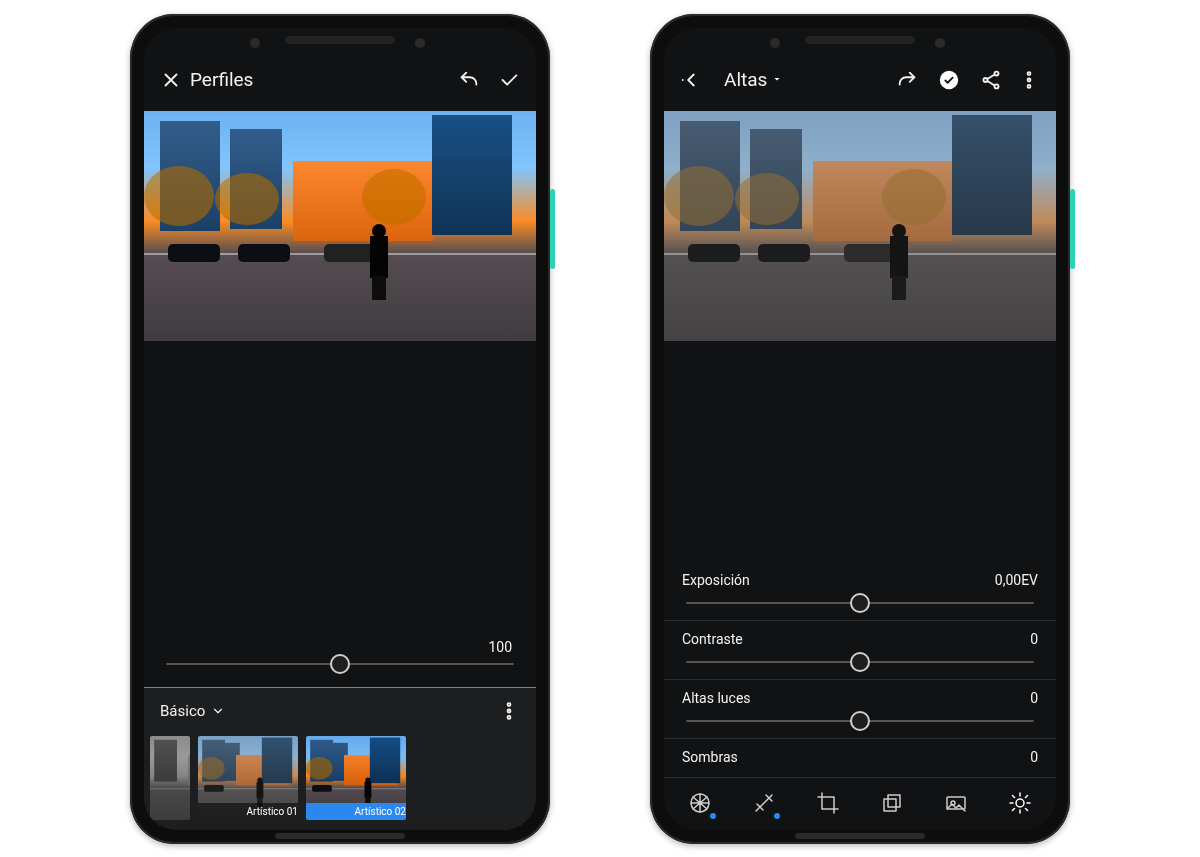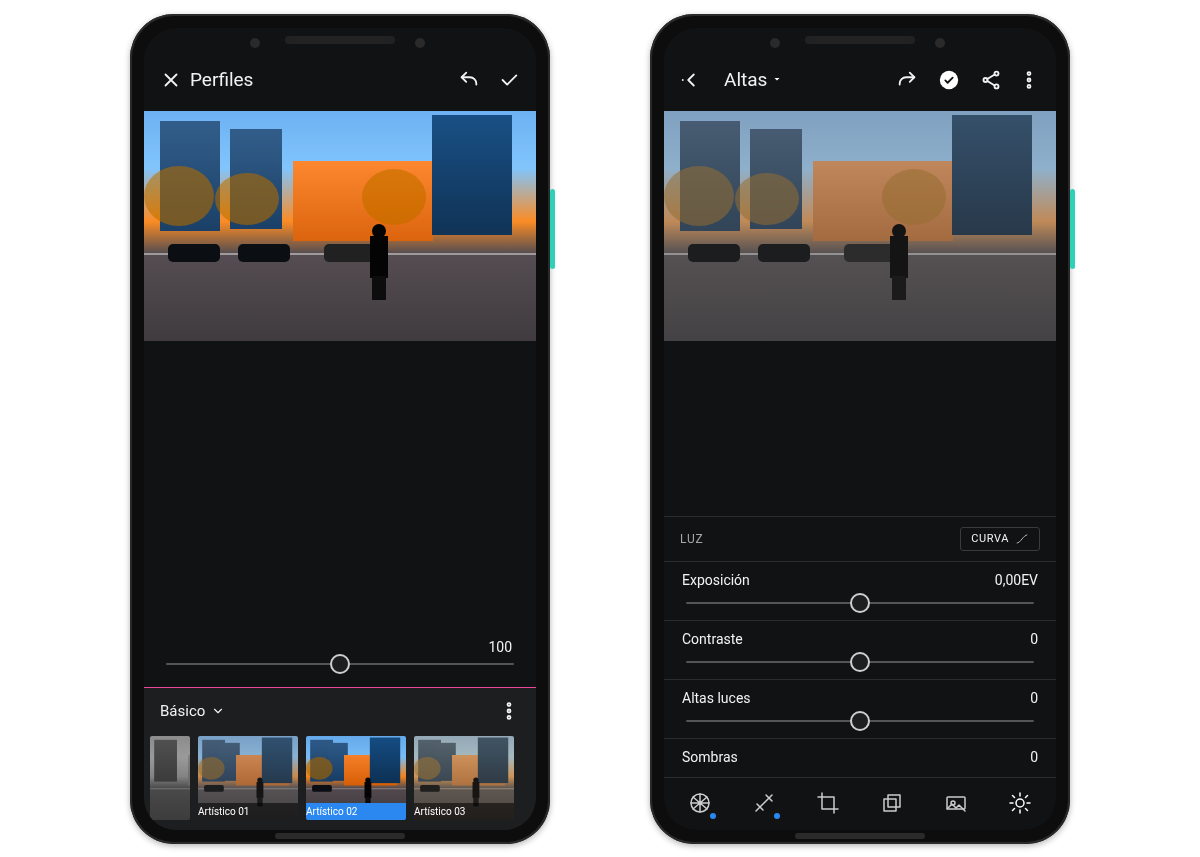--- a/index.html
+++ b/index.html
@@ -102,21 +102,21 @@
   .profiles-cat { display:flex; align-items:center; justify-content:space-between;
     padding:12px 16px; color:var(--text); font-size:15px; background:var(--dark-panel); border-top:1px solid #ec4899;}
   .profiles-cat .chev svg{ width:14px;height:14px;}
   .thumb-strip{ display:flex; gap:8px; padding:2px 6px 10px; background:var(--dark-panel);}
   .thumb{ position:relative; width:100px; height:84px; border-radius:2px; overflow:hidden; flex:0 0 auto;}
   .thumb .minip{ transform:scale(.38); transform-origin:top left; width:264px; height:222px;}
   .thumb.bw .minip{ filter:grayscale(1) brightness(.9);}
   .thumb .star{ position:absolute; top:2px; left:2px; width:16px; height:16px; background:#000; display:flex;align-items:center;justify-content:center;}
   .thumb.sel .star{ left:auto; right:2px;}
   .thumb .star svg{ width:11px;height:11px; fill:#ddd;}
-  .thumb .lbl{ position:absolute; left:0; right:0; bottom:0; font-size:10px; text-align:left;
+  .thumb .lbl{ position:absolute; left:0; right:0; bottom:0; font-size:10px; text-align:right;
     padding:3px 0; color:#fff; background:rgba(0,0,0,.55);}
   .thumb.sel .lbl{ background:var(--accent);}
   .thumb.first{ width:40px;}
 
   
   .section-head { display:flex; justify-content:space-between; align-items:center;
     padding:10px 16px; border-top:1px solid var(--divider); border-bottom:1px solid var(--divider);}
   .section-head .sec-title { color:var(--muted); font-size:12px; letter-spacing:.8px;}
   .curve-btn { border:1px solid #3a3b3d; padding:4px 10px; border-radius:3px;
     color:var(--text); font-size:11px; letter-spacing:.6px; display:flex; gap:6px; align-items:center;}
@@ -260,37 +260,20 @@
             <div class="road-line"></div>
             <div class="car a"></div>
             <div class="person">
               <div class="head"></div>
               <div class="body"></div>
               <div class="legs"></div>
             </div>
           </div>
         <div class="lbl">Artístico 02</div>
       </div>
-      <div class="thumb tap">
-        <div class="photo minip" style="filter:sepia(.3) saturate(1.3)">
-            <div class="bld l1"></div>
-            <div class="bld l2"></div>
-            <div class="bld mid"></div>
-            <div class="bld r1"></div>
-            <div class="tree a"></div>
-            <div class="road-line"></div>
-            <div class="car a"></div>
-            <div class="person">
-              <div class="head"></div>
-              <div class="body"></div>
-              <div class="legs"></div>
-            </div>
-          </div>
-        <div class="lbl">Artístico 03</div>
-      </div>
     </div>
 
   </div>
 </div>
 
 <div class="phone">
   <div class="earpiece"></div>
   <div class="dot a"></div>
   <div class="dot b"></div>
   <div class="side-btn"></div>
@@ -356,29 +339,20 @@
         <div class="person">
             <div class="head"></div>
             <div class="body"></div>
             <div class="legs"></div>
           </div>
       </div>
     </div>
 
     <div class="fill-rest"></div>
 
-    <div class="section-head">
-      <span class="sec-title">LUZ</span>
-      <span class="curve-btn tap">
-        <span>CURVA</span>
-        <svg viewBox="0 0 24 24">
-            <path d="M3 19c6 0 12-14 18-14"></path>
-          </svg>
-      </span>
-    </div>
 
     <div class="param">
       <div class="labelrow">
         <span>Exposición</span>
         <span>0,00EV</span>
       </div>
       <div class="slider-row">
         <div class="slider-track">
             <div class="slider-thumb" style="left:50%"></div>
           </div>

